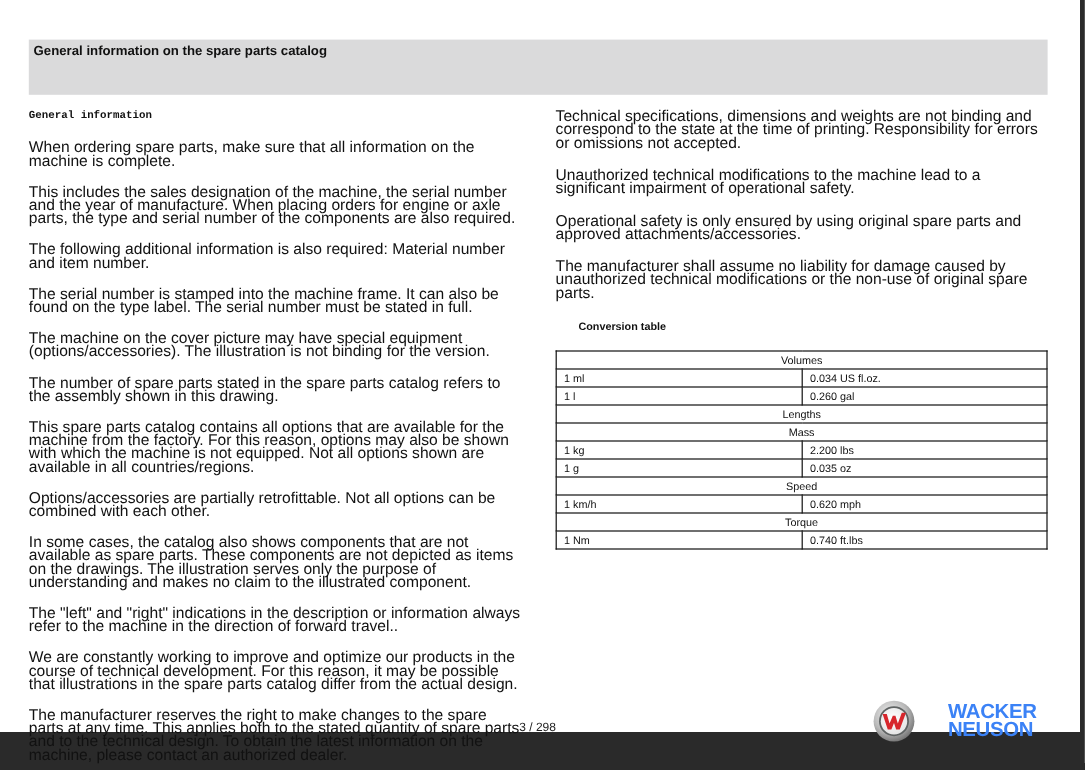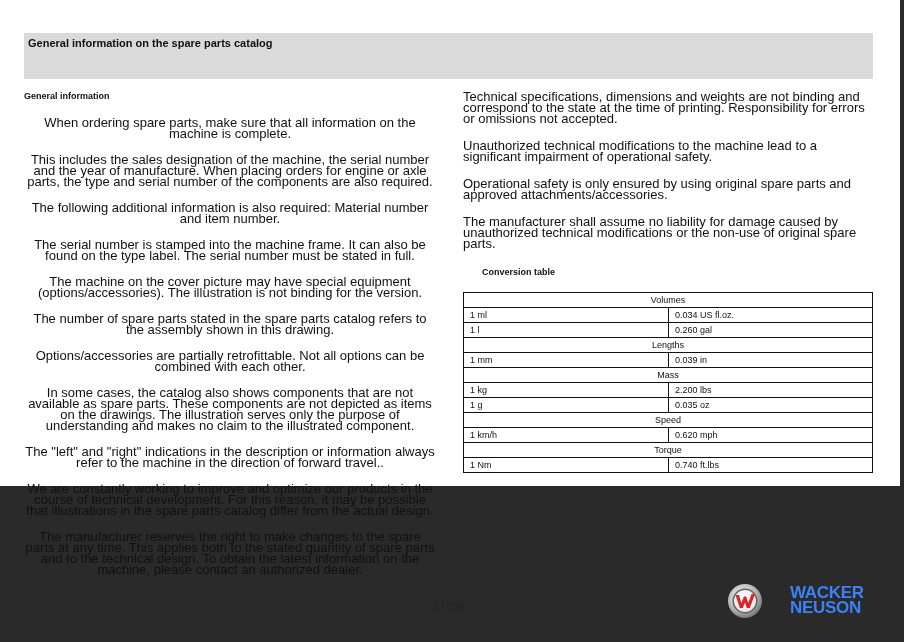--- a/index.html
+++ b/index.html
@@ -3,45 +3,45 @@
   <meta charset="utf-8">
   <style>
     html, body { margin: 0; padding: 0; }
     body {
       width: 904px; height: 642px; position: relative; overflow: hidden;
       background: #2a2a2a;
       font-family: "Liberation Sans", sans-serif;
       color: #111;
     }
     .page {
-      position: absolute; left: 0; top: 0; width: 900px; height: 486px;
+      position: absolute; left: 0; top: 0; width: 900px; height: 610px;
       background: #ffffff;
     }
     .header-box {
       position: absolute; left: 24px; top: 33px; width: 849px; height: 46px;
       background: #dadadb;
     }
     .header-title {
       position: absolute; left: 4px; top: 4px;
       font-size: 11px; font-weight: bold; color: #111;
     }
     .col-left {
       position: absolute; left: 24px; top: 91px; width: 412px;
     }
     .col-right {
       position: absolute; left: 463px; top: 91px; width: 412px;
     }
     .section-heading {
-      font-size: 9px; font-weight: bold; margin: 0; line-height: 11px;
+      font-size: 9px; font-weight: bold; margin: 0; line-height: 11px; font-family: Liberation Mono, monospace;
     }
     .para {
       font-size: 13px; line-height: 11px; margin: 0;
     }
     .col-left .section-heading { margin-bottom: 15px; }
-    .col-left .para { margin-bottom: 15px; text-align: center; }
+    .col-left .para { margin-bottom: 15px; }
     .col-right .para { margin-bottom: 16px; }
     .conv-heading {
       position: absolute; left: 482px; top: 267px;
       font-size: 9px; font-weight: bold;
     }
     table.conv {
       position: absolute; left: 463px; top: 292px; width: 410px;
       border-collapse: collapse;
       font-size: 9px;
     }
@@ -77,20 +77,21 @@
   </div>
 
   <div class="col-left">
     <p class="section-heading">General information</p>
     <p class="para">When ordering spare parts, make sure that all information on the machine is complete.</p>
     <p class="para">This includes the sales designation of the machine, the serial number and the year of manufacture. When placing orders for engine or axle parts, the type and serial number of the components are also required.</p>
     <p class="para">The following additional information is also required: Material number and item number.</p>
     <p class="para">The serial number is stamped into the machine frame. It can also be found on the type label. The serial number must be stated in full.</p>
     <p class="para">The machine on the cover picture may have special equipment (options/accessories). The illustration is not binding for the version.</p>
     <p class="para">The number of spare parts stated in the spare parts catalog refers to the assembly shown in this drawing.</p>
+    <p class="para">This spare parts catalog contains all options that are available for the machine from the factory. For this reason, options may also be shown with which the machine is not equipped. Not all options shown are available in all countries/regions.</p>
     <p class="para">Options/accessories are partially retrofittable. Not all options can be combined with each other.</p>
     <p class="para">In some cases, the catalog also shows components that are not available as spare parts. These components are not depicted as items on the drawings. The illustration serves only the purpose of understanding and makes no claim to the illustrated component.</p>
     <p class="para">The "left" and "right" indications in the description or information always refer to the machine in the direction of forward travel..</p>
     <p class="para">We are constantly working to improve and optimize our products in the course of technical development. For this reason, it may be possible that illustrations in the spare parts catalog differ from the actual design.</p>
     <p class="para">The manufacturer reserves the right to make changes to the spare parts at any time. This applies both to the stated quantity of spare parts and to the technical design. To obtain the latest information on the machine, please contact an authorized dealer.</p>
   </div>
 
   <div class="col-right">
     <p class="para">Technical specifications, dimensions and weights are not binding and correspond to the state at the time of printing. Responsibility for errors or omissions not accepted.</p>
     <p class="para">Unauthorized technical modifications to the machine lead to a significant impairment of operational safety.</p>
@@ -109,24 +110,20 @@
         <td class="left">1 ml</td>
         <td>0.034 US fl.oz.</td>
       </tr>
       <tr>
         <td class="left">1 l</td>
         <td>0.260 gal</td>
       </tr>
 
       <tr>
         <td class="cat" colspan="2">Lengths</td>
-      </tr>
-      <tr>
-        <td class="left">1 mm</td>
-        <td>0.039 in</td>
       </tr>
 
       <tr>
         <td class="cat" colspan="2">Mass</td>
       </tr>
       <tr>
         <td class="left">1 kg</td>
         <td>2.200 lbs</td>
       </tr>
       <tr>

